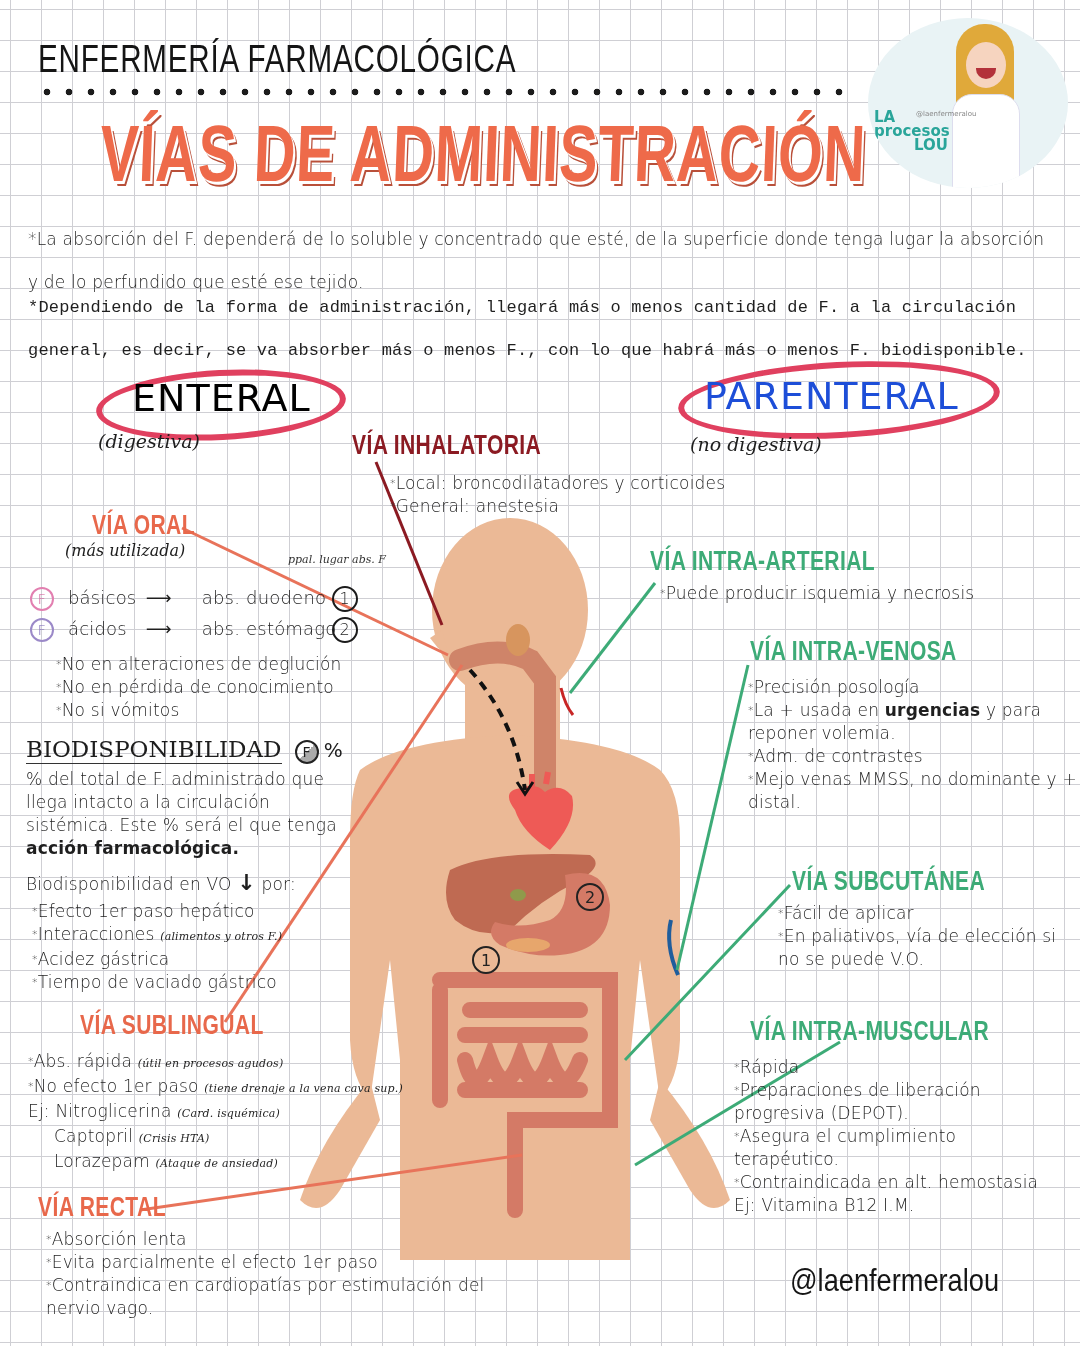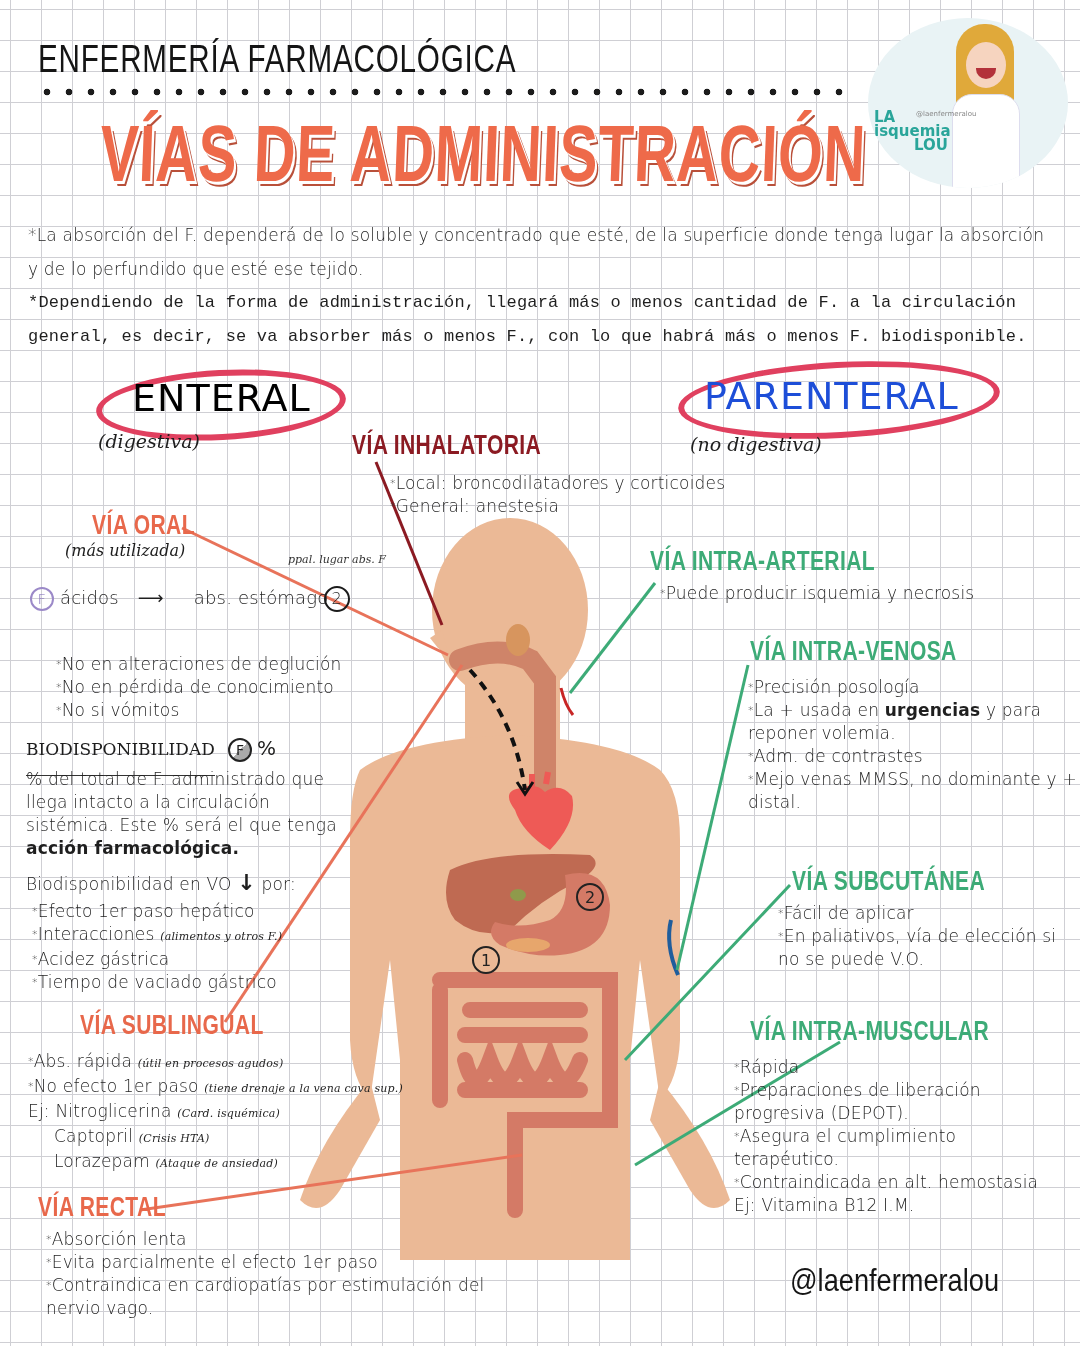--- a/index.html
+++ b/index.html
@@ -33,21 +33,21 @@
   #logo { left: 868px; top: 18px; width: 200px; height: 170px; border-radius: 50%; background: #e9f3f5; overflow: hidden; }
   #logo .hair { position:absolute; left: 88px; top: 6px; width: 58px; height: 90px; background:#e0a93a; border-radius: 28px 28px 12px 12px; }
   #logo .face { position:absolute; left: 98px; top: 24px; width: 40px; height: 46px; background:#f6d4bf; border-radius: 50%; }
   #logo .mouth { position:absolute; left: 108px; top: 50px; width: 20px; height: 11px; background:#b3323a; border-radius: 0 0 10px 10px; }
   #logo .body { position:absolute; left: 84px; top: 76px; width: 68px; height: 110px; background:#ffffff; border-radius: 20px 20px 4px 4px; border: 1px solid #dde; }
   #logo-text { position:absolute; left: 6px; top: 92px; font-family: "DejaVu Sans", sans-serif; font-weight: 700; color: #2aa59a; font-size: 15px; line-height: 14px; }
   #logo-text .l3 { padding-left: 40px; }
   #logo-handle { position:absolute; left: 48px; top: 92px; font-size: 7px; color:#888; }
 
   
-  .intro { left: 28px; width: 1030px; font-size: 17px; line-height: 34px; }
+  .intro { left: 28px; width: 1030px; font-size: 17px; line-height: 43px; }
   #intro-1 { top: 218px; }
   #intro-2 { top: 286px; font-family: Liberation Mono, monospace; }
 
   
   .oval { border: 6px solid #e0405f; border-radius: 50%; transform: rotate(-3deg); }
   #enteral-oval { left: 96px; top: 370px; width: 250px; height: 70px; }
   #parenteral-oval { left: 678px; top: 362px; width: 322px; height: 76px; }
   .cat-label { font-family: "DejaVu Sans", sans-serif; font-size: 38px; letter-spacing: 1px; white-space: nowrap; }
   #enteral-label { left: 132px; top: 376px; color: #000000; }
   #parenteral-label { left: 704px; top: 374px; color: #1d4ed8; }
@@ -84,21 +84,21 @@
 <div class="abs" id="main-title">VÍAS DE ADMINISTRACIÓN</div>
 
 <div class="abs" id="logo">
   <div class="hair"></div>
   <div class="body"></div>
   <div class="face"></div>
   <div class="mouth"></div>
   <div id="logo-handle">@laenfermeralou</div>
   <div id="logo-text">
     <div>LA</div>
-    <div>isquemia</div>
+    <div>procesos</div>
     <div class="l3">LOU</div>
   </div>
 </div>
 
 <p class="abs intro hand" id="intro-1">*La absorción del F. dependerá de lo soluble y concentrado que esté, de la superficie donde tenga lugar la absorción y de lo perfundido que esté ese tejido.</p>
 <p class="abs intro hand" id="intro-2">*Dependiendo de la forma de administración, llegará más o menos cantidad de F. a la circulación general, es decir, se va absorber más o menos F., con lo que habrá más o menos F. biodisponible.</p>
 
 <div class="abs oval" id="enteral-oval"></div>
 <div class="abs cat-label" id="enteral-label">ENTERAL</div>
 <div class="abs cat-sub serif-it" id="enteral-sub">(digestiva)</div>
@@ -165,35 +165,42 @@
 <div class="abs list hand" style="left:390px;top:472px">
   <div><span class="star">*</span><span>Local: broncodilatadores y corticoides</span></div>
   <div><span class="star">*</span><span>General: anestesia</span></div>
 </div>
 
 <div class="abs heading cond h-orange" style="left:92px;top:510px">VÍA ORAL</div>
 <div class="abs serif-it" style="left:65px;top:541px;font-size:16px">(más utilizada)</div>
 <div class="abs serif-it" style="left:288px;top:553px;font-size:11px;color:#333">ppal. lugar abs. F</div>
 <div class="abs list hand" style="left:30px;top:582px;font-size:18px;line-height:31px">
   <div style="white-space:nowrap">
+    <span class="fcirc">F</span>
+    <span style="display:inline-block;width:72px;margin-left:8px">básicos</span>
+    <span style="display:inline-block;width:50px">⟶</span>
+    <span style="display:inline-block;width:124px">abs. duodeno</span>
+    <span class="circ">1</span>
+  </div>
+  <div style="white-space:nowrap">
     <span class="fcirc violet">F</span>
-    <span style="display:inline-block;width:72px;margin-left:0">ácidos</span>
+    <span style="display:inline-block;width:72px;margin-left:8px">ácidos</span>
     <span style="display:inline-block;width:50px">⟶</span>
     <span style="display:inline-block;width:124px">abs. estómago</span>
     <span class="circ">2</span>
   </div>
 </div>
 <div class="abs list hand" style="left:56px;top:653px">
   <div><span class="star">*</span><span>No en alteraciones de deglución</span></div>
   <div><span class="star">*</span><span>No en pérdida de conocimiento</span></div>
   <div><span class="star">*</span><span>No si vómitos</span></div>
 </div>
 
 <div class="abs" style="left:26px;top:736px;white-space:nowrap">
-  <span style="font-family:'DejaVu Serif',serif;font-size:17px;border-bottom:1.5px solid #333;padding-bottom:16px">BIODISPONIBILIDAD</span>
+  <span style="font-family:'DejaVu Serif',serif;font-size:23px;border-bottom:1.5px solid #333;padding-bottom:1px">BIODISPONIBILIDAD</span>
   <span style="display:inline-block;width:24px;height:24px;border:2px solid #222;border-radius:50%;text-align:center;line-height:20px;font-size:14px;margin-left:8px;background:linear-gradient(135deg,transparent 50%,#aaa 50%)">F</span>
   <span style="font-size:20px">%</span>
 </div>
 <div class="abs hand" style="left:26px;top:768px;width:330px;font-size:17px;line-height:23px">
   <span>% del total de F. administrado que llega intacto a la circulación sistémica. Este % será el que tenga</span>
   <span class="bold">acción farmacológica.</span>
 </div>
 <div class="abs hand" style="left:26px;top:870px;font-size:17px;white-space:nowrap">
   <span>Biodisponibilidad en VO</span>
   <span style="font-size:22px;font-weight:700">↓</span>

